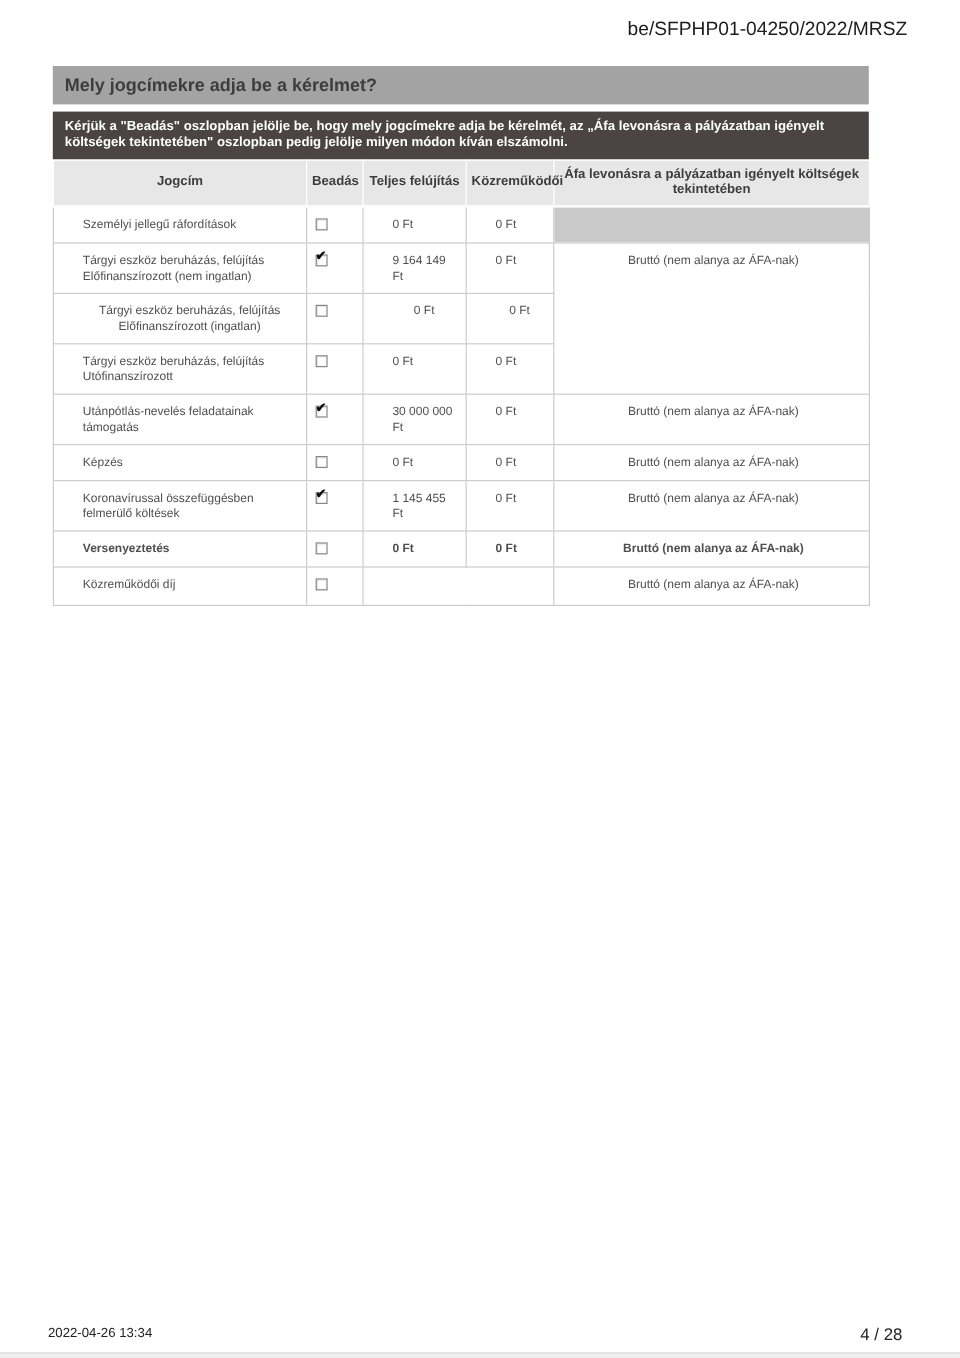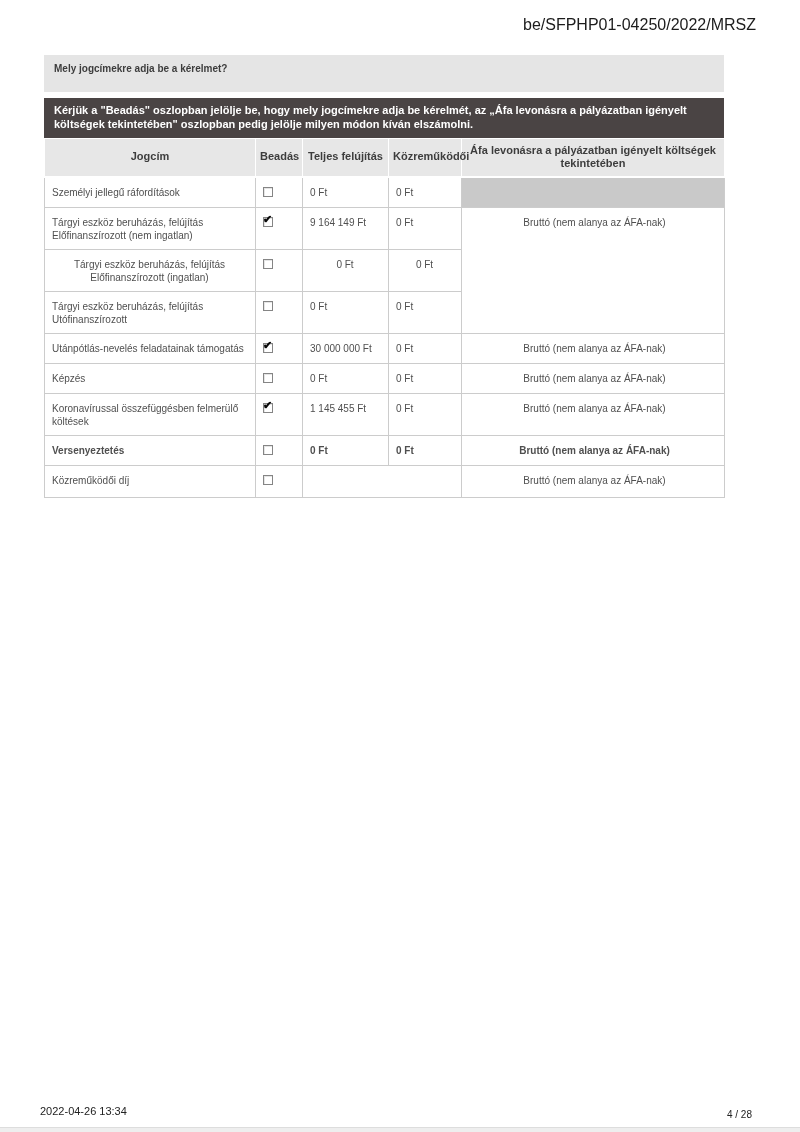--- a/index.html
+++ b/index.html
@@ -19,25 +19,25 @@
     font-size: 16px;
     color: #1c1c1c;
   }
   .content {
     position: absolute;
     top: 55px;
     left: 44px;
     width: 680px;
   }
   .section-title {
-    background: #e5e5e5;
+    background: #a3a3a3;
     color: #3d3d3d;
-    font-size: 10px;
-    font-weight: bold;
-    padding: 8px 10px 18px 10px;
+    font-size: 15px;
+    font-weight: bold;
+    padding: 8px 10px 7px 10px;
   }
   .instruction {
     background: #4a4444;
     color: #ffffff;
     font-size: 11px;
     font-weight: bold;
     line-height: 1.3;
     padding: 5px 10px 6px 10px;
     margin-top: 6px;
   }
@@ -57,21 +57,21 @@
     border: 1px solid #ffffff;
     border-bottom: 2px solid #ffffff;
     line-height: 1.25;
   }
   .jogcim-table tbody td {
     border: 1px solid #cccccc;
     font-size: 10px;
     color: #4f4f4f;
     vertical-align: top;
     line-height: 1.35;
-    padding: 8px 8px 6px 7px;
+    padding: 8px 8px 6px 24px;
     background: #ffffff;
   }
   .jogcim-table tbody td.c-beadas {
     text-align: left;
     padding: 9px 4px 4px 7px;
   }
   .jogcim-table tbody td.c-afa { padding-left: 11px; text-align: center; }
   .jogcim-table tbody td.gray {
     background: #c9c9c9;
   }
@@ -98,21 +98,21 @@
     position: absolute;
     left: 40px;
     bottom: 15px;
     font-size: 11px;
     color: #222222;
   }
   .footer-right {
     position: absolute;
     right: 48px;
     bottom: 12px;
-    font-size: 10px;
+    font-size: 14px;
     color: #222222;
   }
   .page-edge {
     position: absolute;
     left: 0; right: 0; bottom: 0;
     height: 5px;
     background: #eeeeee;
     border-top: 1px solid #dddddd;
   }
 </style>

